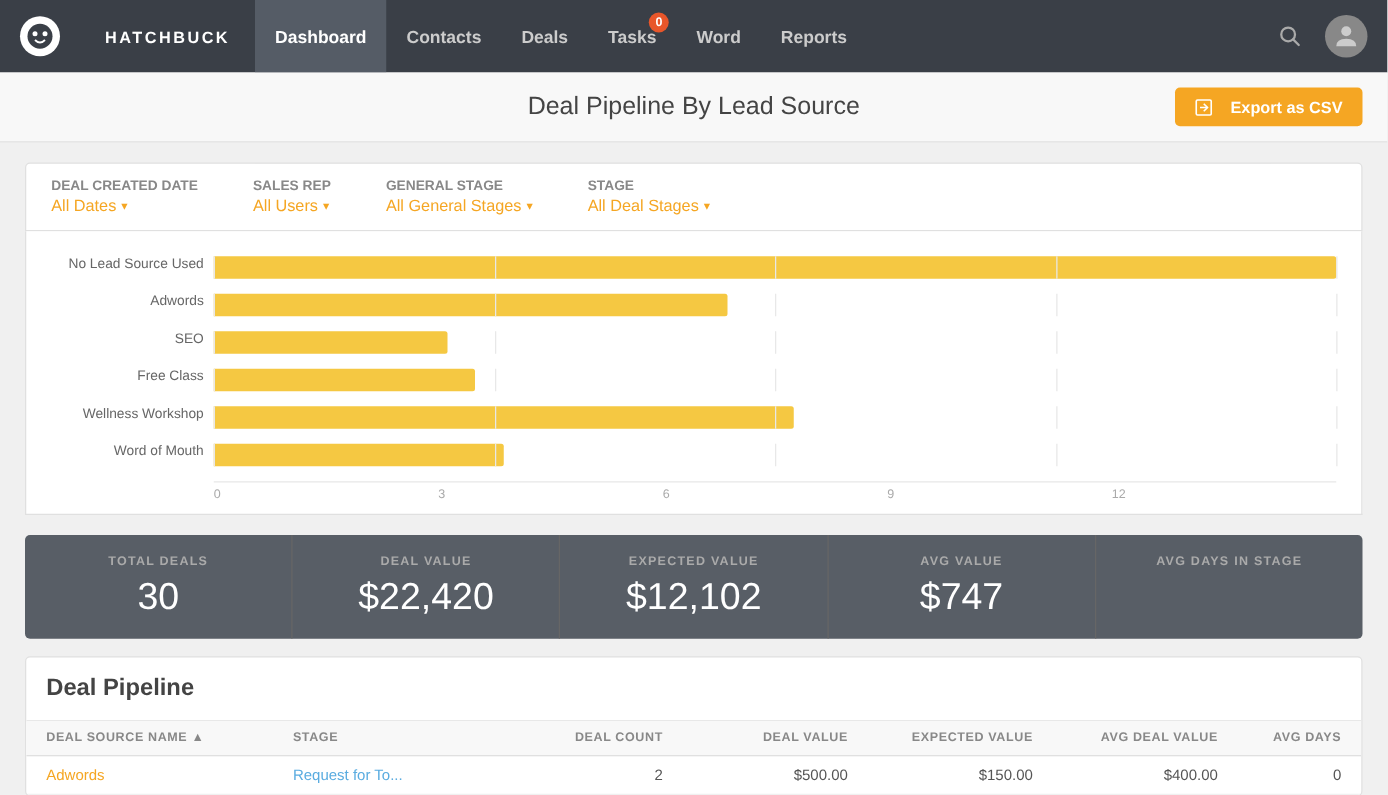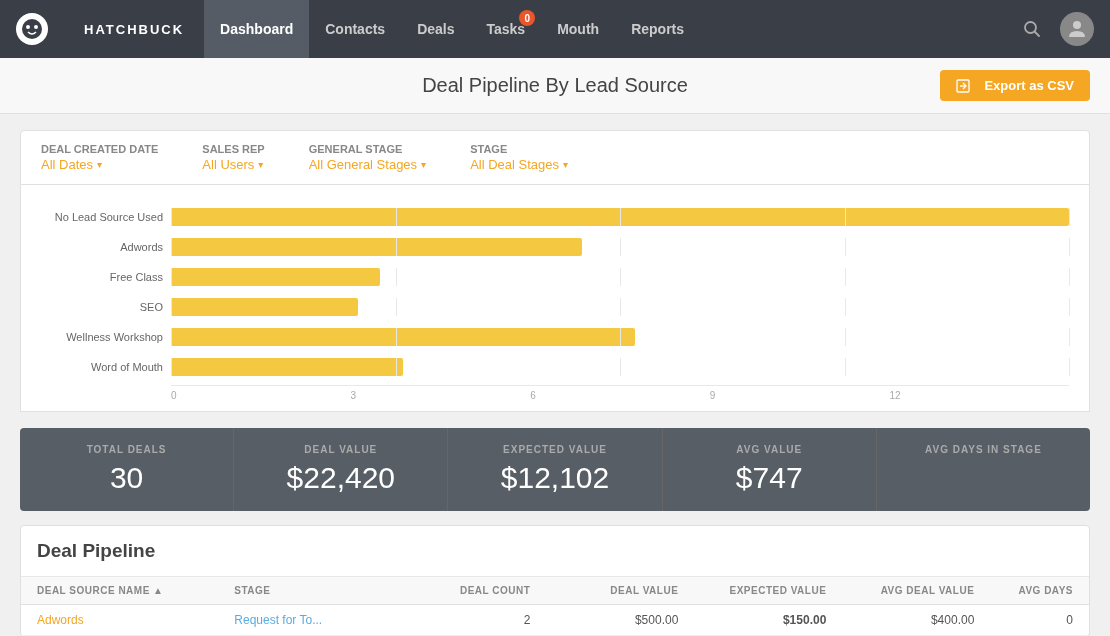--- a/index.html
+++ b/index.html
@@ -165,21 +165,21 @@
       border: 1px solid #e0e0e0;
       border-top: none;
       padding: 20px 20px 10px 20px;
     }
     .chart-area {
       position: relative;
       height: 180px;
     }
     .chart-row {
       display: flex;
-      align-items: center;
+      align-items: flex-start;
       margin-bottom: 6px;
       height: 24px;
     }
     .chart-label {
       text-align: right;
       width: 130px;
       font-size: 11px;
       color: #666;
       padding-right: 8px;
       flex-shrink: 0;
@@ -301,21 +301,21 @@
   </div>
 
   <div class="nav-items">
     <div class="nav-item active">Dashboard</div>
     <div class="nav-item">Contacts</div>
     <div class="nav-item">Deals</div>
     <div class="nav-item" style="position:relative;">
       Tasks
       <span class="nav-badge">0</span>
     </div>
-    <div class="nav-item">Mouth</div>
+    <div class="nav-item">Word</div>
     <div class="nav-item">Reports</div>
   </div>
 
   <div class="nav-right">
     <div class="nav-icon-btn">
       <svg width="18" height="18" viewBox="0 0 18 18" fill="none">
         <circle cx="7.5" cy="7.5" r="5.5" stroke="#aaa" stroke-width="1.8"></circle>
         <line x1="11.5" y1="11.5" x2="16" y2="16" stroke="#aaa" stroke-width="1.8" stroke-linecap="round"></line>
       </svg>
     </div>
@@ -390,34 +390,34 @@
         <div class="chart-bars-area" style="position: relative;">
           <div class="chart-bar" style="width: 45.8%; background: rgb(245, 200, 66); height: 18px; border-radius: 0px 2px 2px 0px;"></div>
           <div style="position: absolute; top: 0px; bottom: 0px; left: 0%; width: 1px; background: rgb(232, 232, 232); pointer-events: none;"></div>
           <div style="position: absolute; top: 0px; bottom: 0px; left: 25%; width: 1px; background: rgb(232, 232, 232); pointer-events: none;"></div>
           <div style="position: absolute; top: 0px; bottom: 0px; left: 50%; width: 1px; background: rgb(232, 232, 232); pointer-events: none;"></div>
           <div style="position: absolute; top: 0px; bottom: 0px; left: 75%; width: 1px; background: rgb(232, 232, 232); pointer-events: none;"></div>
           <div style="position: absolute; top: 0px; bottom: 0px; left: 100%; width: 1px; background: rgb(232, 232, 232); pointer-events: none;"></div>
         </div>
       </div>
       <div class="chart-row">
+        <div class="chart-label">SEO</div>
+        <div class="chart-bars-area" style="position: relative;">
+          <div class="chart-bar" style="width: 20.8%; background: rgb(245, 200, 66); height: 18px; border-radius: 0px 2px 2px 0px;"></div>
+          <div style="position: absolute; top: 0px; bottom: 0px; left: 0%; width: 1px; background: rgb(232, 232, 232); pointer-events: none;"></div>
+          <div style="position: absolute; top: 0px; bottom: 0px; left: 25%; width: 1px; background: rgb(232, 232, 232); pointer-events: none;"></div>
+          <div style="position: absolute; top: 0px; bottom: 0px; left: 50%; width: 1px; background: rgb(232, 232, 232); pointer-events: none;"></div>
+          <div style="position: absolute; top: 0px; bottom: 0px; left: 75%; width: 1px; background: rgb(232, 232, 232); pointer-events: none;"></div>
+          <div style="position: absolute; top: 0px; bottom: 0px; left: 100%; width: 1px; background: rgb(232, 232, 232); pointer-events: none;"></div>
+        </div>
+      </div>
+      <div class="chart-row">
         <div class="chart-label">Free Class</div>
         <div class="chart-bars-area" style="position: relative;">
           <div class="chart-bar" style="width: 23.3%; background: rgb(245, 200, 66); height: 18px; border-radius: 0px 2px 2px 0px;"></div>
-          <div style="position: absolute; top: 0px; bottom: 0px; left: 0%; width: 1px; background: rgb(232, 232, 232); pointer-events: none;"></div>
-          <div style="position: absolute; top: 0px; bottom: 0px; left: 25%; width: 1px; background: rgb(232, 232, 232); pointer-events: none;"></div>
-          <div style="position: absolute; top: 0px; bottom: 0px; left: 50%; width: 1px; background: rgb(232, 232, 232); pointer-events: none;"></div>
-          <div style="position: absolute; top: 0px; bottom: 0px; left: 75%; width: 1px; background: rgb(232, 232, 232); pointer-events: none;"></div>
-          <div style="position: absolute; top: 0px; bottom: 0px; left: 100%; width: 1px; background: rgb(232, 232, 232); pointer-events: none;"></div>
-        </div>
-      </div>
-      <div class="chart-row">
-        <div class="chart-label">SEO</div>
-        <div class="chart-bars-area" style="position: relative;">
-          <div class="chart-bar" style="width: 20.8%; background: rgb(245, 200, 66); height: 18px; border-radius: 0px 2px 2px 0px;"></div>
           <div style="position: absolute; top: 0px; bottom: 0px; left: 0%; width: 1px; background: rgb(232, 232, 232); pointer-events: none;"></div>
           <div style="position: absolute; top: 0px; bottom: 0px; left: 25%; width: 1px; background: rgb(232, 232, 232); pointer-events: none;"></div>
           <div style="position: absolute; top: 0px; bottom: 0px; left: 50%; width: 1px; background: rgb(232, 232, 232); pointer-events: none;"></div>
           <div style="position: absolute; top: 0px; bottom: 0px; left: 75%; width: 1px; background: rgb(232, 232, 232); pointer-events: none;"></div>
           <div style="position: absolute; top: 0px; bottom: 0px; left: 100%; width: 1px; background: rgb(232, 232, 232); pointer-events: none;"></div>
         </div>
       </div>
       <div class="chart-row">
         <div class="chart-label">Wellness Workshop</div>
         <div class="chart-bars-area" style="position: relative;">
@@ -481,17 +481,17 @@
     <span class="table-col col-value">DEAL VALUE</span>
     <span class="table-col col-expected">EXPECTED VALUE</span>
     <span class="table-col col-avg">AVG DEAL VALUE</span>
     <span class="table-col col-days">AVG DAYS</span>
   </div>
   <div class="table-row">
     <span class="table-row-cell col-source orange">Adwords</span>
     <span class="table-row-cell col-stage link">Request for To...</span>
     <span class="table-row-cell col-count" style="text-align:right;">2</span>
     <span class="table-row-cell col-value" style="text-align:right;">$500.00</span>
-    <span class="table-row-cell col-expected" style="text-align:right;font-weight:bold;">$150.00</span>
+    <span class="table-row-cell col-expected" style="text-align:right;">$150.00</span>
     <span class="table-row-cell col-avg" style="text-align:right;">$400.00</span>
     <span class="table-row-cell col-days" style="text-align:right;">0</span>
   </div>
 </div>
 
 </body></html>

